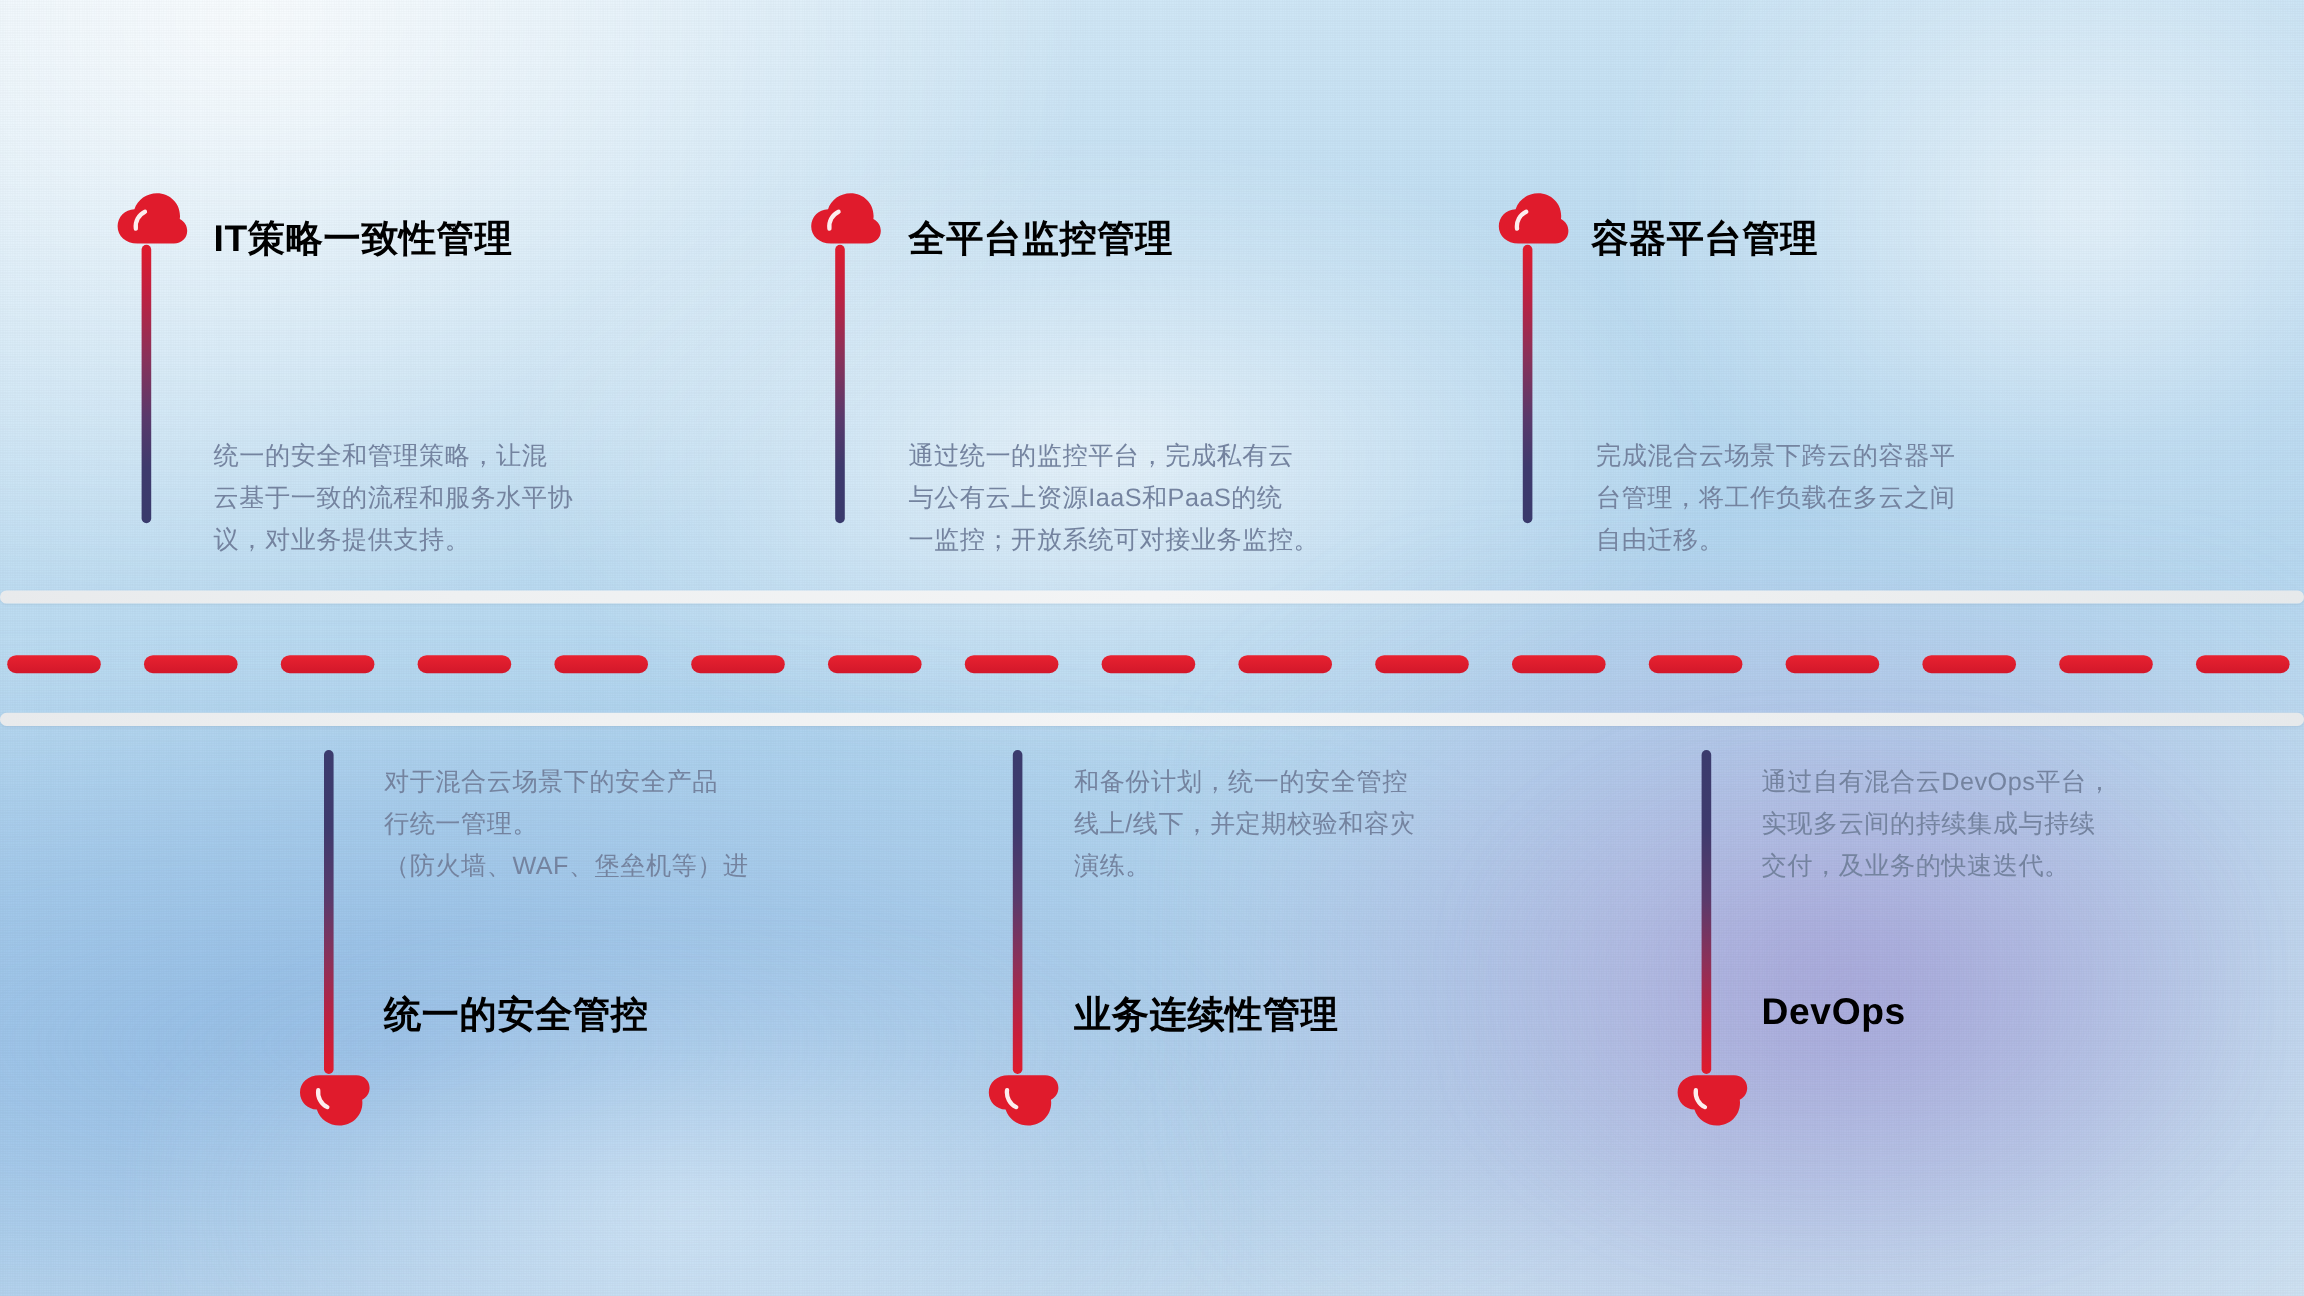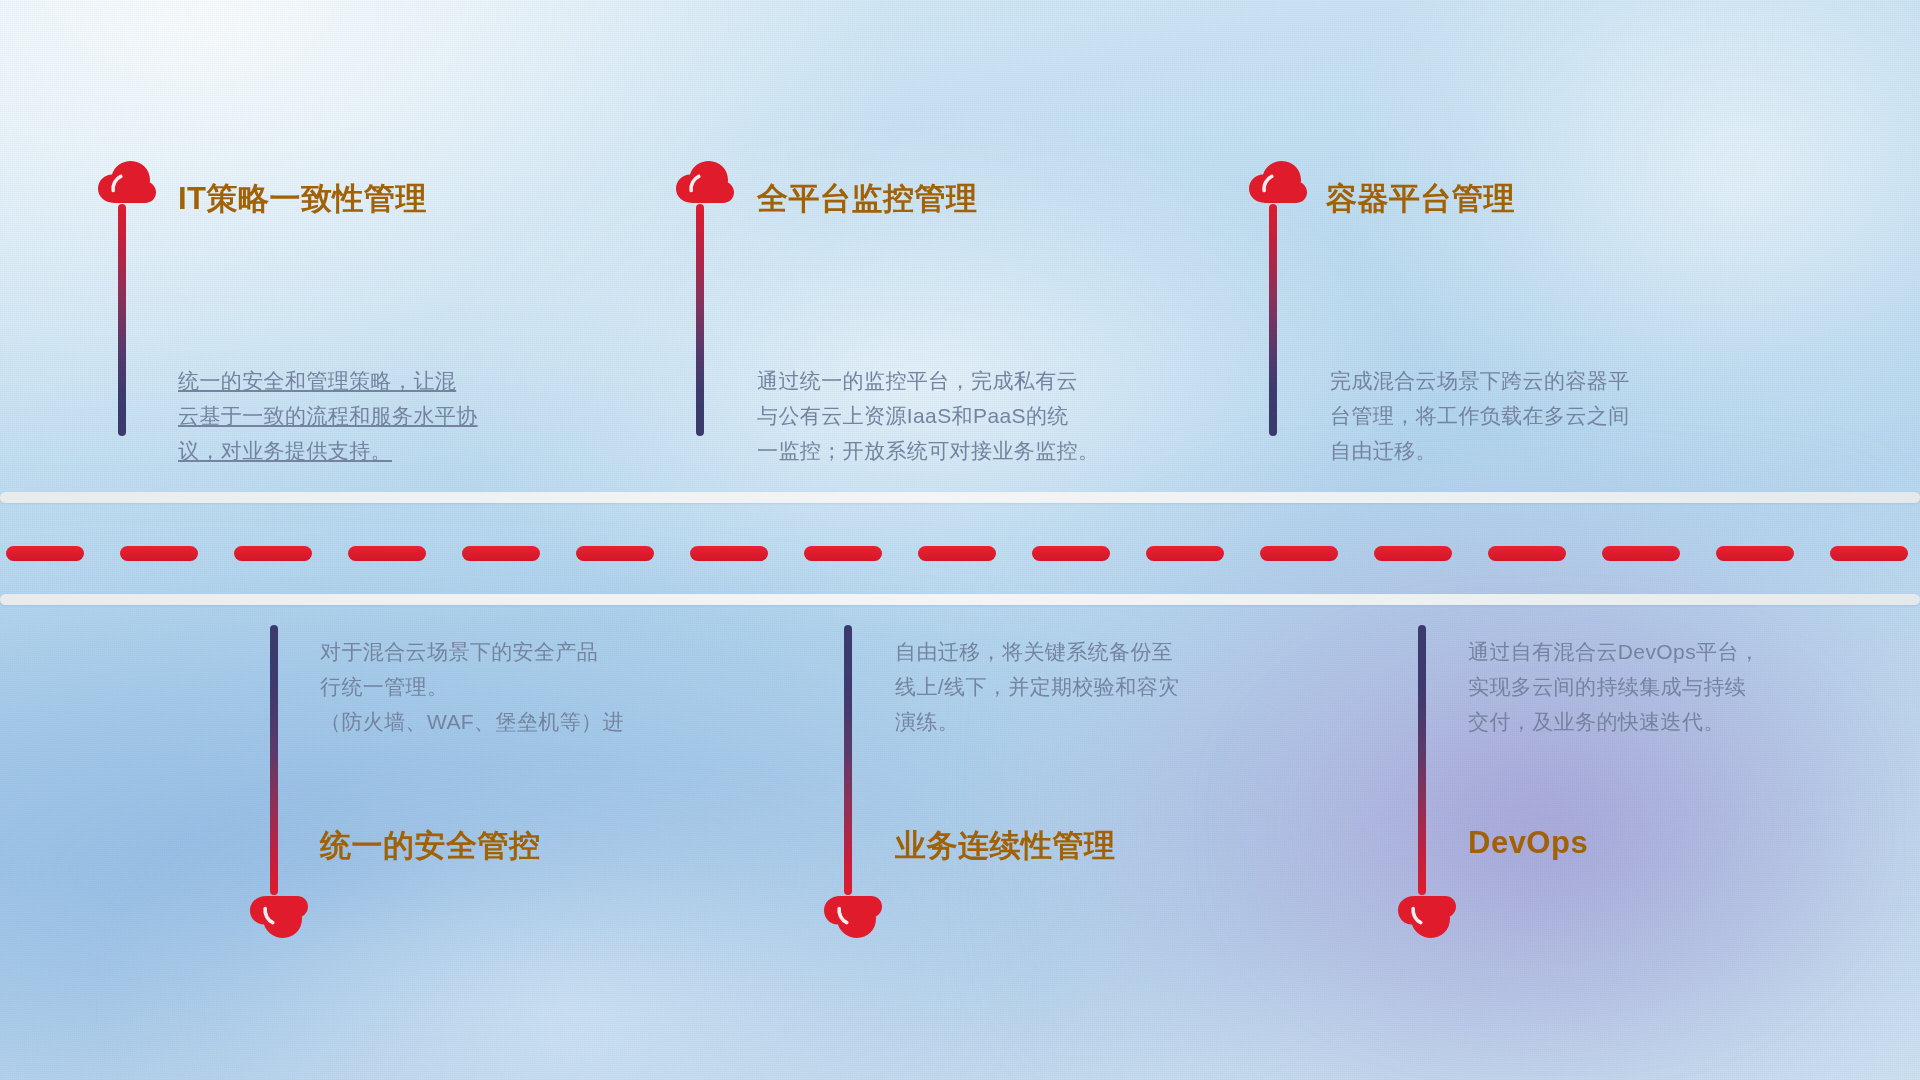--- a/index.html
+++ b/index.html
@@ -99,21 +99,21 @@
     width:8px;border-radius:4px;margin-left:22px;
   }
   .stem-down{ 
     background:linear-gradient(180deg,#e01b2c 0%,#c2203f 16%,#8a3159 40%,#59396b 62%,#3e3a6d 80%,#393a6c 100%);
   }
   .stem-up{ 
     background:linear-gradient(180deg,#3b3b6d 0%,#3e3a6d 24%,#5a3a6b 46%,#8e3058 66%,#c41f3d 86%,#e01b2c 100%);
   }
 
   .title{
-    font-size:31px;font-weight:700;color:#a16207;letter-spacing:.5px;white-space:nowrap;
+    font-size:31px;font-weight:700;color:#000000;letter-spacing:.5px;white-space:nowrap;
   }
   .body{
     font-size:21px;line-height:35px;color:#74839f;letter-spacing:.4px;font-weight:400;
   }
   .body .ln{display:block;white-space:nowrap;}
 </style>
 </head>
 <body>
 
 <div id="stage">
@@ -156,21 +156,21 @@
     <div class="pin" style="left:96px;top:160px;">
       <div class="cloud">
         <svg viewBox="0 0 62 44" xmlns="http://www.w3.org/2000/svg">
           <path d="M18.5 43 C8.5 43 2 36.6 2 28.6 C2 20.8 8.2 14.6 16 14.4 C18.6 6.2 26.4 1 34.8 1 C45.6 1 54 9.4 54 20 C54 20.9 53.9 21.8 53.8 22.6 C57.8 24.6 60 28.4 60 32.6 C60 38.4 55.4 43 49 43 Z" fill="#e01b2c"></path>
           <path d="M17.2 30.5 C16.4 24.6 19.6 18.8 24.8 16.4" fill="none" stroke="#ffffff" stroke-width="3.6" stroke-linecap="round" opacity=".92"></path>
         </svg>
       </div>
       <div class="stem stem-down" style="height:232px;"></div>
     </div>
     <div class="title" style="position:absolute;left:178px;top:178px;">IT策略一致性管理</div>
-    <div class="body" style="position:absolute;left:178px;top:363px;text-decoration:underline;">
+    <div class="body" style="position:absolute;left:178px;top:363px;">
         <span class="ln">统一的安全和管理策略，让混</span>
         <span class="ln">云基于一致的流程和服务水平协</span>
         <span class="ln">议，对业务提供支持。</span>
       </div>
   </div>
 
   <div class="col">
     <div class="pin" style="left:674px;top:160px;">
       <div class="cloud">
         <svg viewBox="0 0 62 44" xmlns="http://www.w3.org/2000/svg">
@@ -228,21 +228,21 @@
     <div class="pin" style="left:822px;top:625px;">
       <div class="stem stem-up" style="height:270px;"></div>
       <div class="cloud">
         <svg viewBox="0 0 62 44" xmlns="http://www.w3.org/2000/svg" style="transform:scaleY(-1);">
           <path d="M18.5 43 C8.5 43 2 36.6 2 28.6 C2 20.8 8.2 14.6 16 14.4 C18.6 6.2 26.4 1 34.8 1 C45.6 1 54 9.4 54 20 C54 20.9 53.9 21.8 53.8 22.6 C57.8 24.6 60 28.4 60 32.6 C60 38.4 55.4 43 49 43 Z" fill="#e01b2c"></path>
           <path d="M17.2 30.5 C16.4 24.6 19.6 18.8 24.8 16.4" fill="none" stroke="#ffffff" stroke-width="3.6" stroke-linecap="round" opacity=".92"></path>
         </svg>
       </div>
     </div>
     <div class="body" style="position:absolute;left:895px;top:634px;">
-        <span class="ln">自由迁移，将关键系统备份至</span>
+        <span class="ln">和备份计划，统一的安全管控</span>
         <span class="ln">线上/线下，并定期校验和容灾</span>
         <span class="ln">演练。</span>
       </div>
     <div class="title" style="position:absolute;left:895px;top:825px;">业务连续性管理</div>
   </div>
 
   <div class="col">
     <div class="pin" style="left:1396px;top:625px;">
       <div class="stem stem-up" style="height:270px;"></div>
       <div class="cloud">

